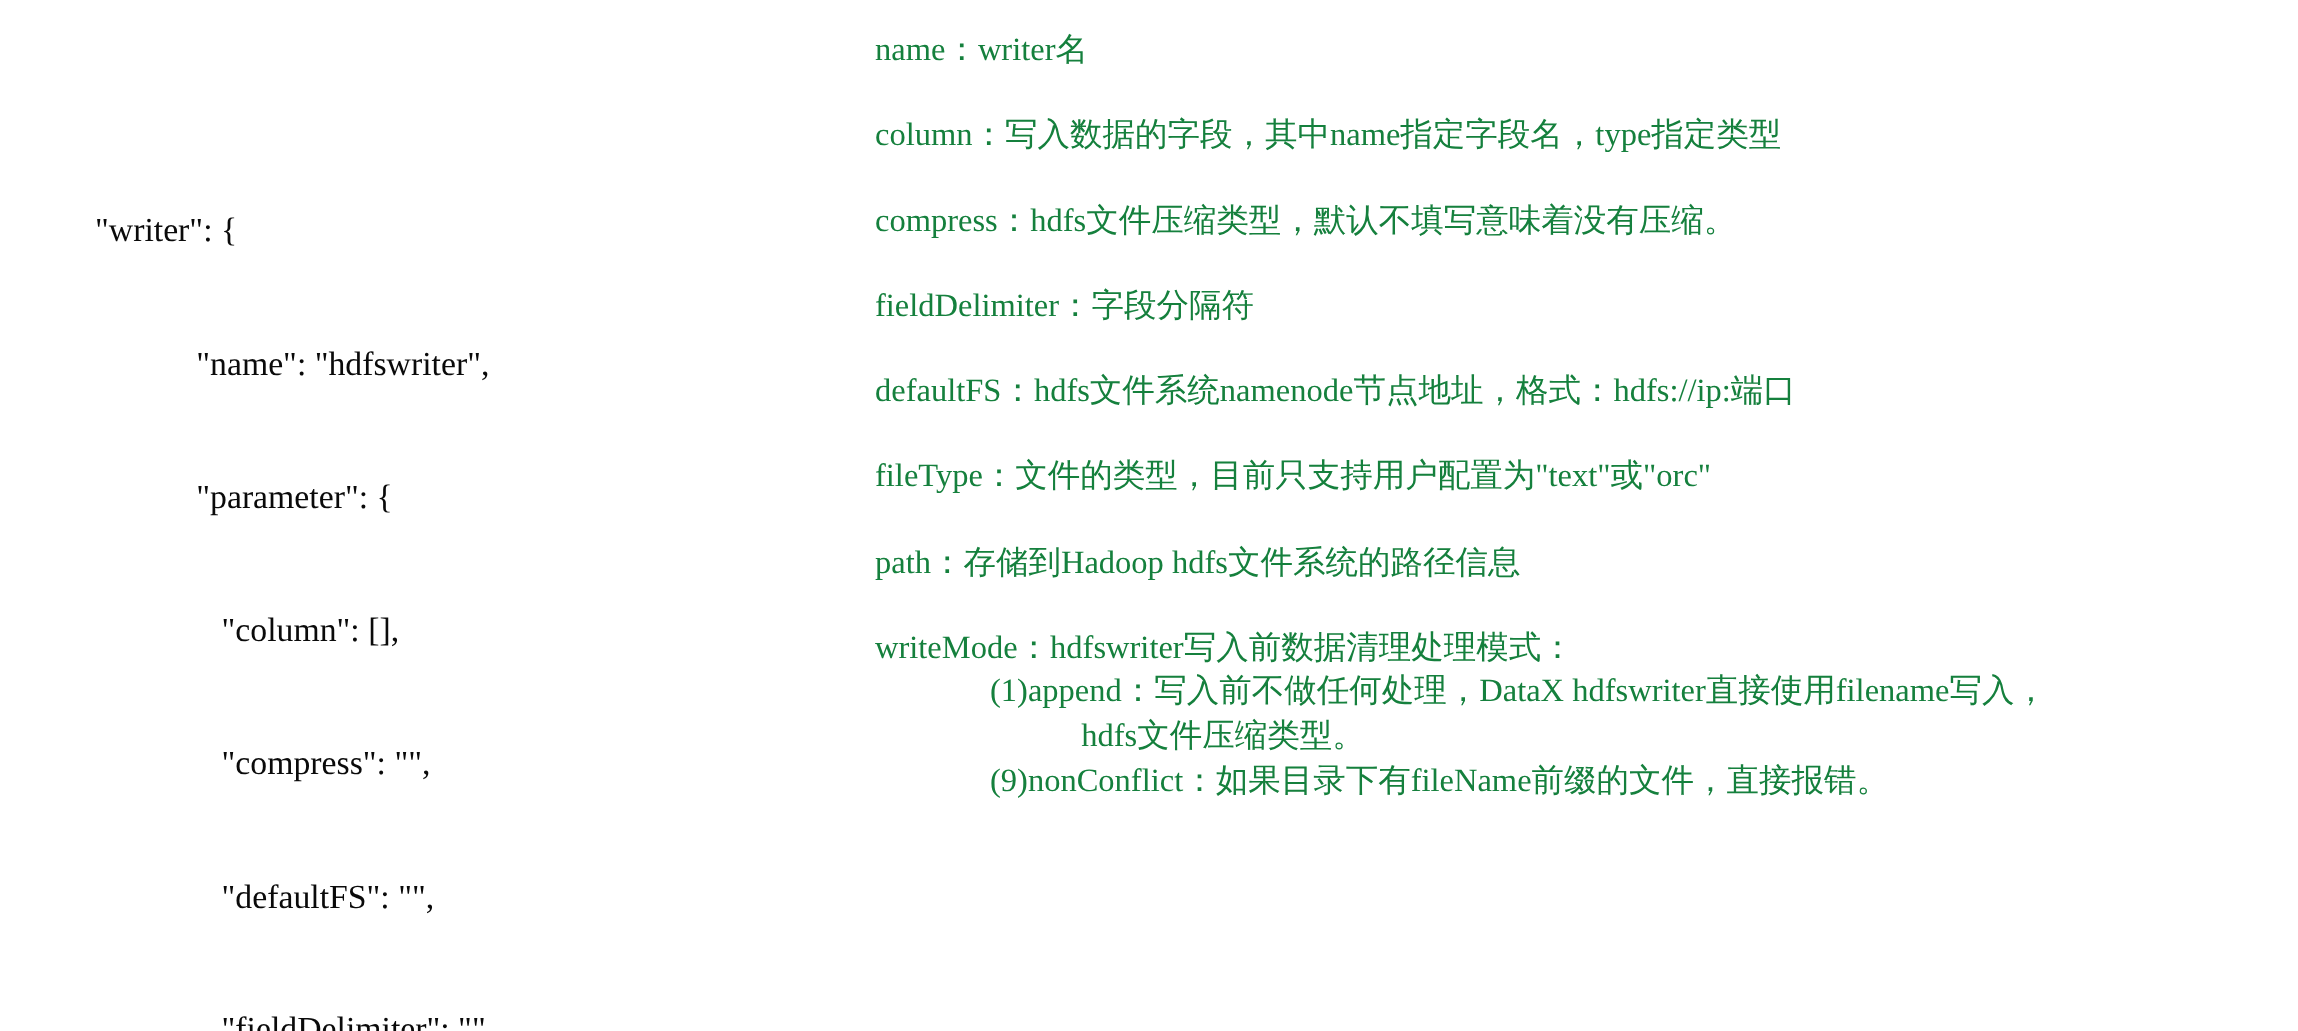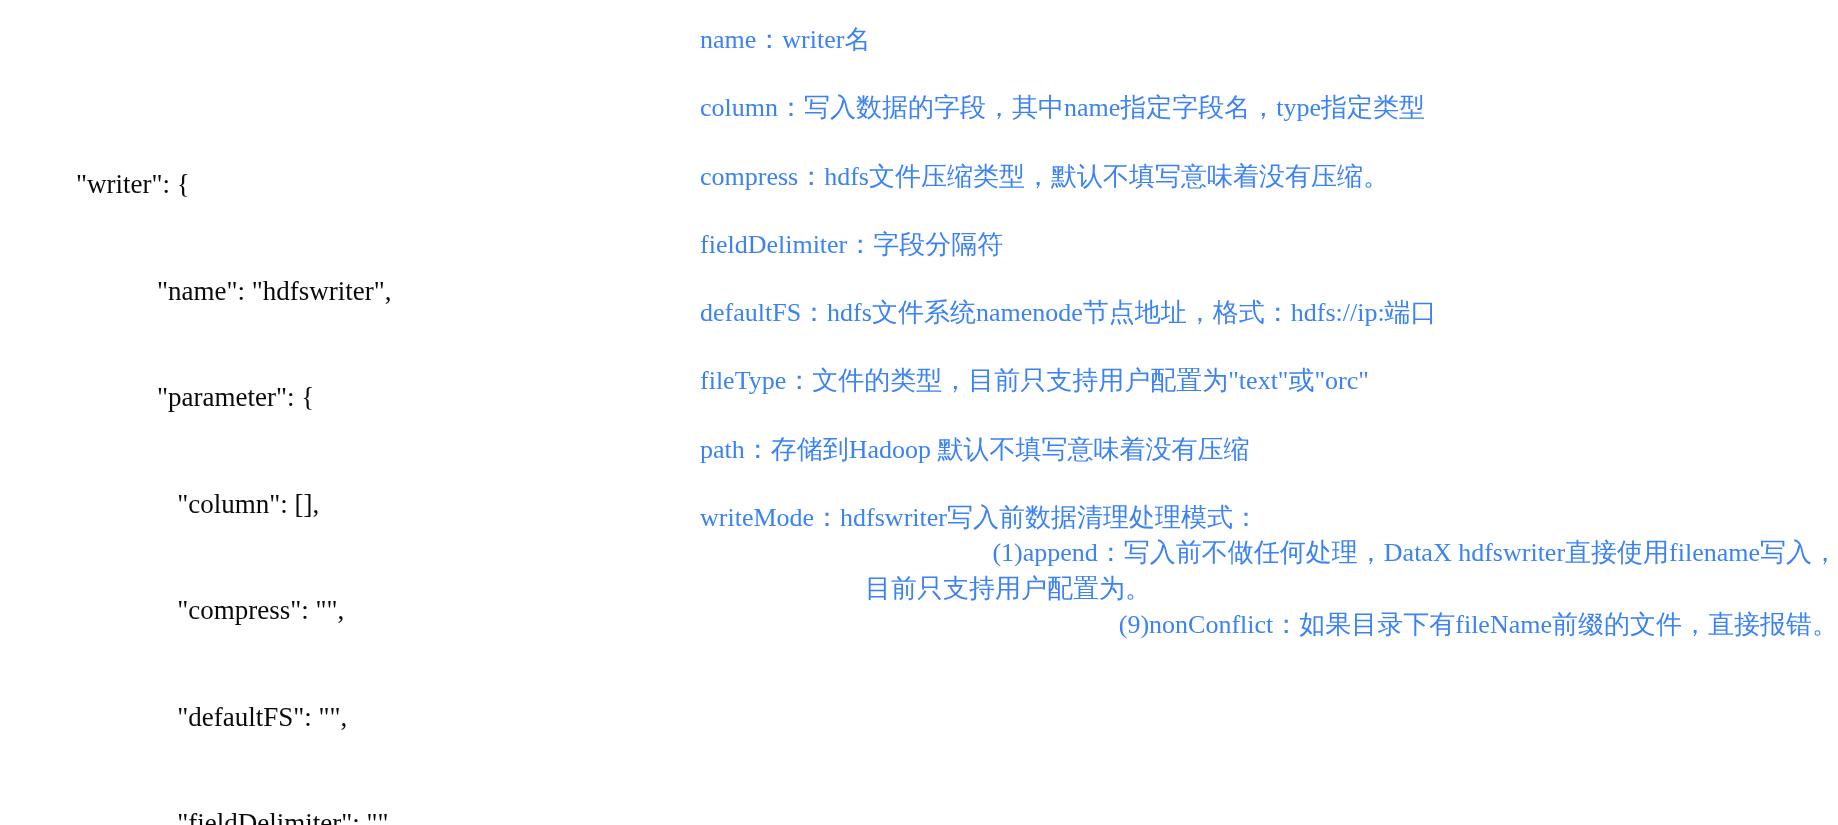--- a/index.html
+++ b/index.html
@@ -58,33 +58,32 @@
     position: absolute;
     left: 0px;
     top: 23px;
     width: 1138px;
   }
   .desc-item {
     font-size: 26px;
     line-height: 1.28;
     margin: 0 0 35px 0;
     white-space: nowrap;
-    color: #3b82f6;
+    color: #15803d;
   }
   .desc-item.last {
     margin-bottom: 0;
   }
   .desc-head {
     white-space: nowrap;
   }
   .desc-sub {
-    margin-left: 70px;
+    margin-left: 92px;
     white-space: nowrap;
     line-height: 1.3;
-    text-align: right;
   }
   .desc-sub-cont {
     margin-left: 165px;
     white-space: nowrap;
     line-height: 1.3;
   }
   .writemode-block .desc-sub,
   .writemode-block .desc-sub-cont {
     margin-top: 2px;
   }
@@ -121,25 +120,25 @@
 
       <p class="desc-item">compress：hdfs文件压缩类型，默认不填写意味着没有压缩。</p>
 
       <p class="desc-item">fieldDelimiter：字段分隔符</p>
 
       <p class="desc-item">defaultFS：hdfs文件系统namenode节点地址，格式：hdfs://ip:端口</p>
 
 
       <p class="desc-item">fileType：文件的类型，目前只支持用户配置为"text"或"orc"</p>
 
-      <p class="desc-item">path：存储到Hadoop 默认不填写意味着没有压缩</p>
+      <p class="desc-item">path：存储到Hadoop hdfs文件系统的路径信息</p>
 
       <div class="desc-item last writemode-block">
         <div class="desc-head">writeMode：hdfswriter写入前数据清理处理模式：</div>
         <div class="desc-sub">(1)append：写入前不做任何处理，DataX hdfswriter直接使用filename写入，</div>
-        <div class="desc-sub-cont">目前只支持用户配置为。</div>
+        <div class="desc-sub-cont">hdfs文件压缩类型。</div>
         <div class="desc-sub">(9)nonConflict：如果目录下有fileName前缀的文件，直接报错。</div>
       </div>
 
     </div>
   </div>
 
 </div>
 
 </body></html>

